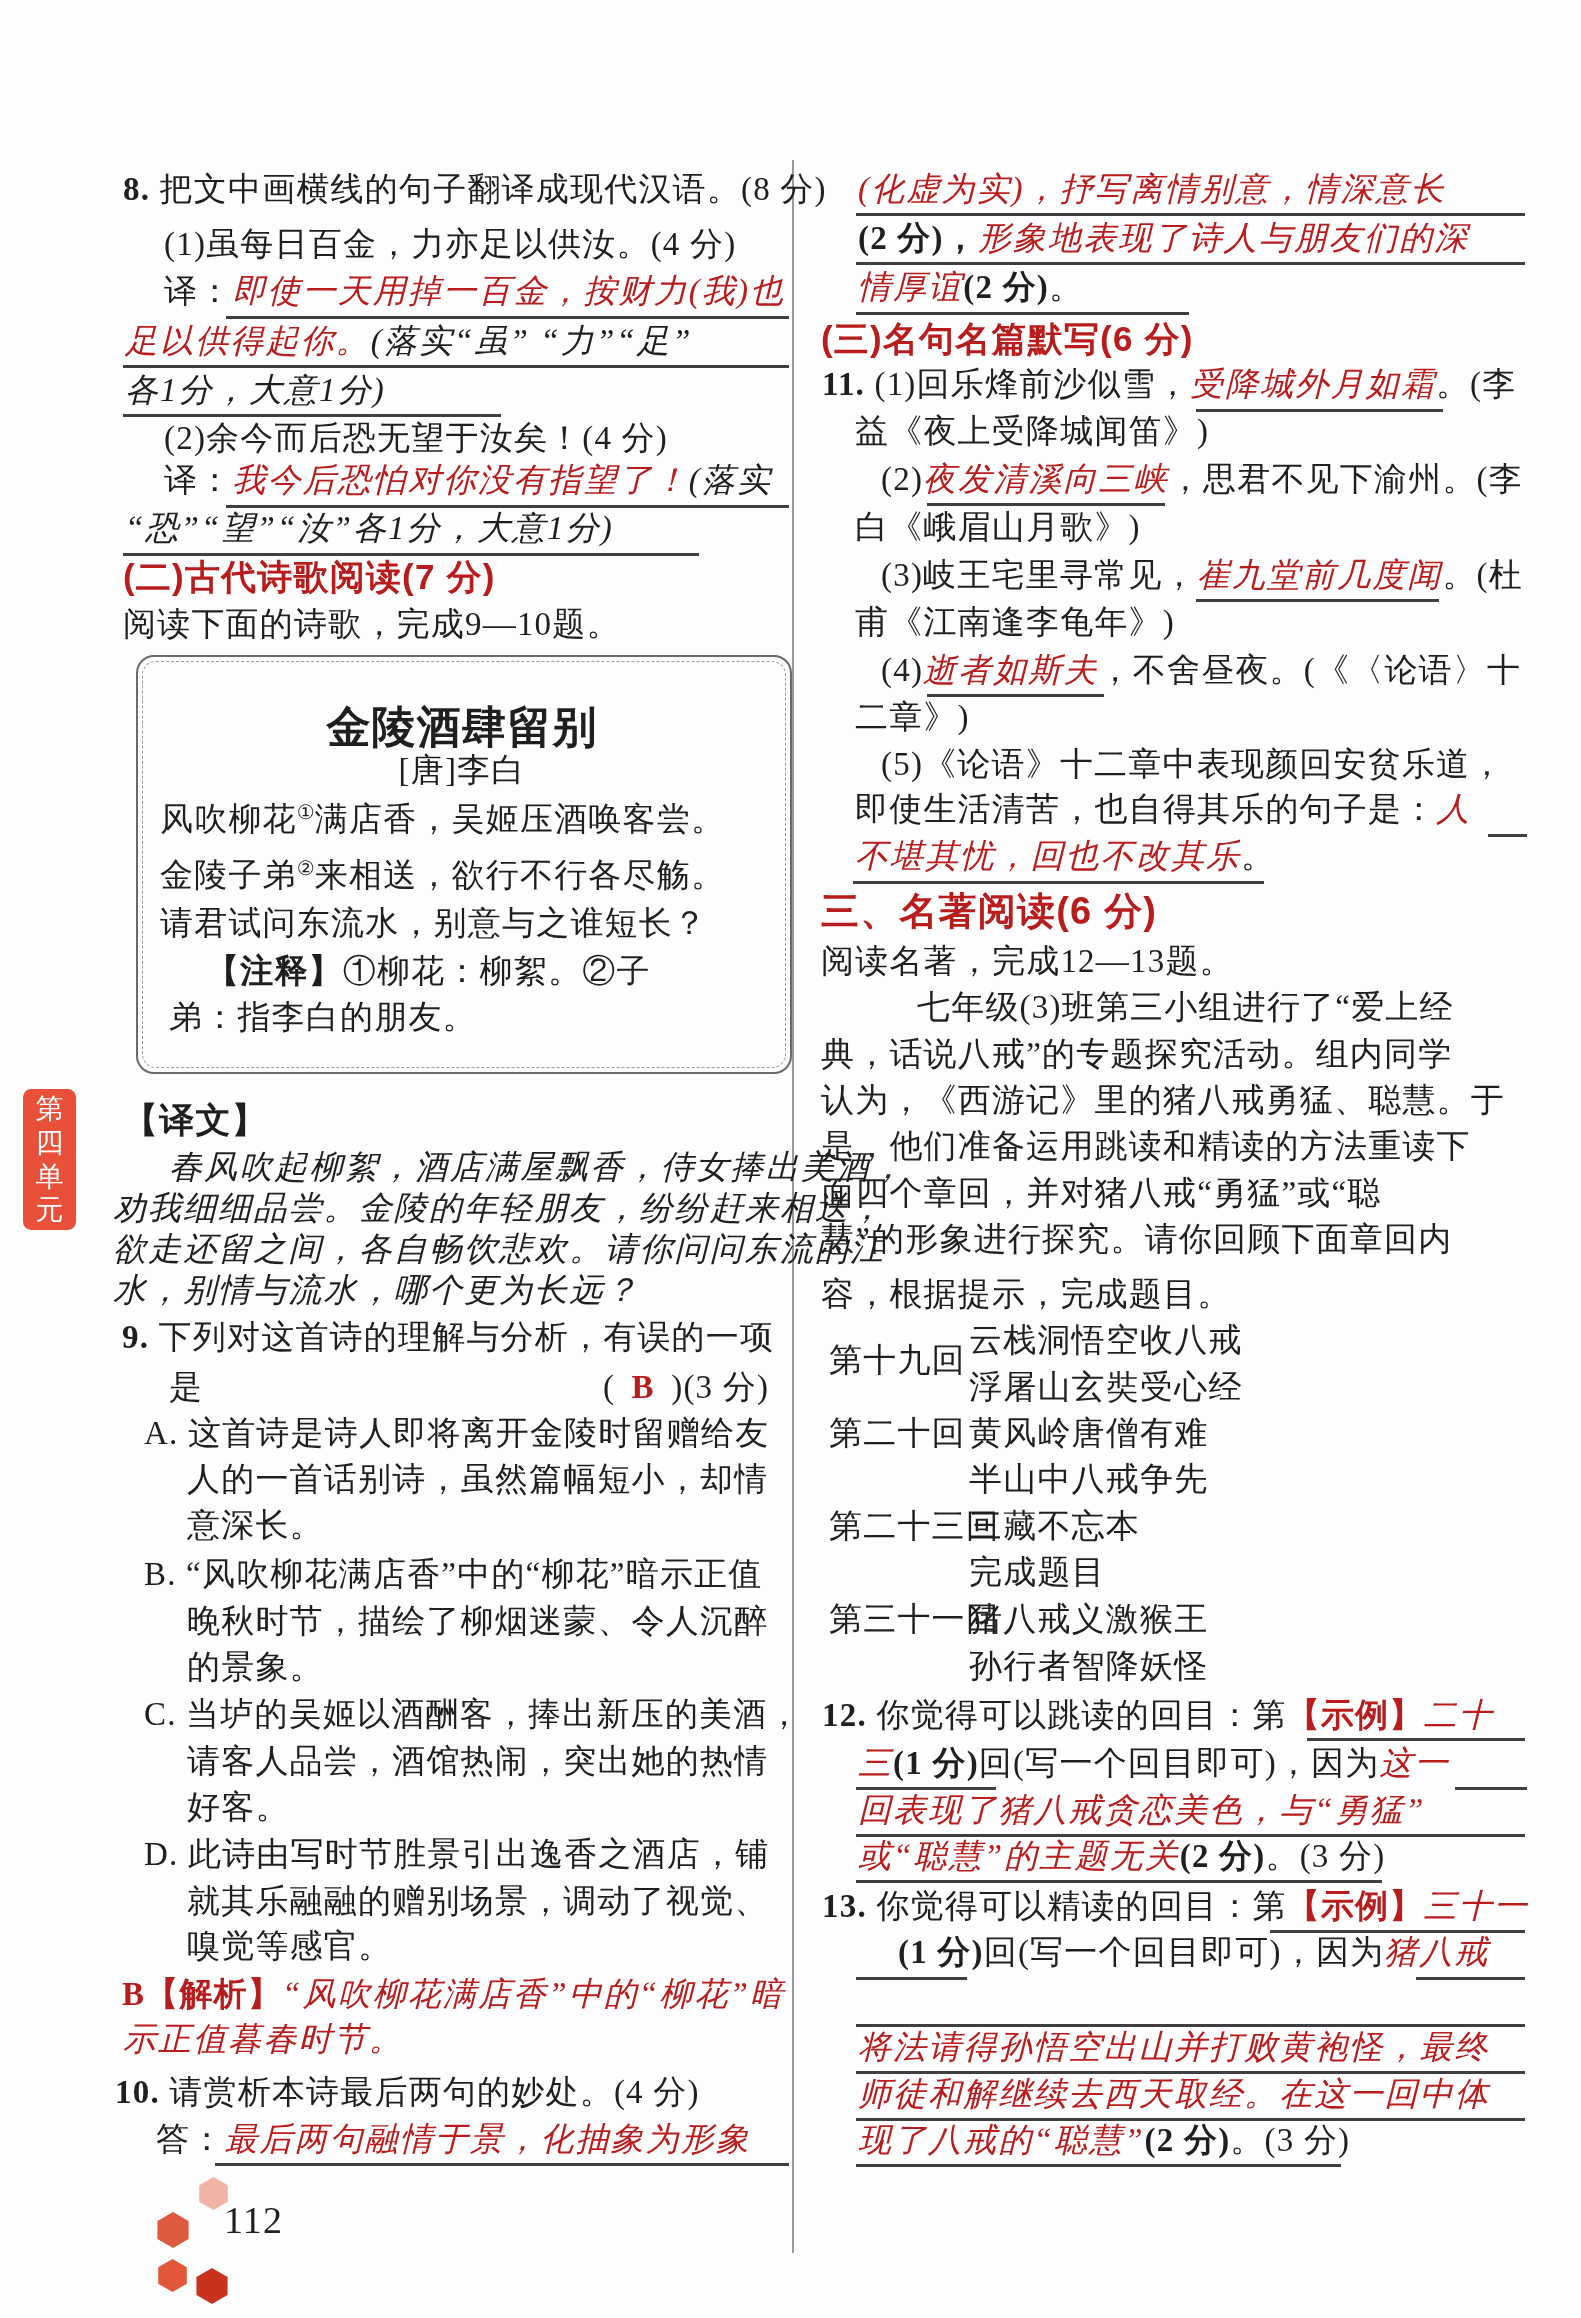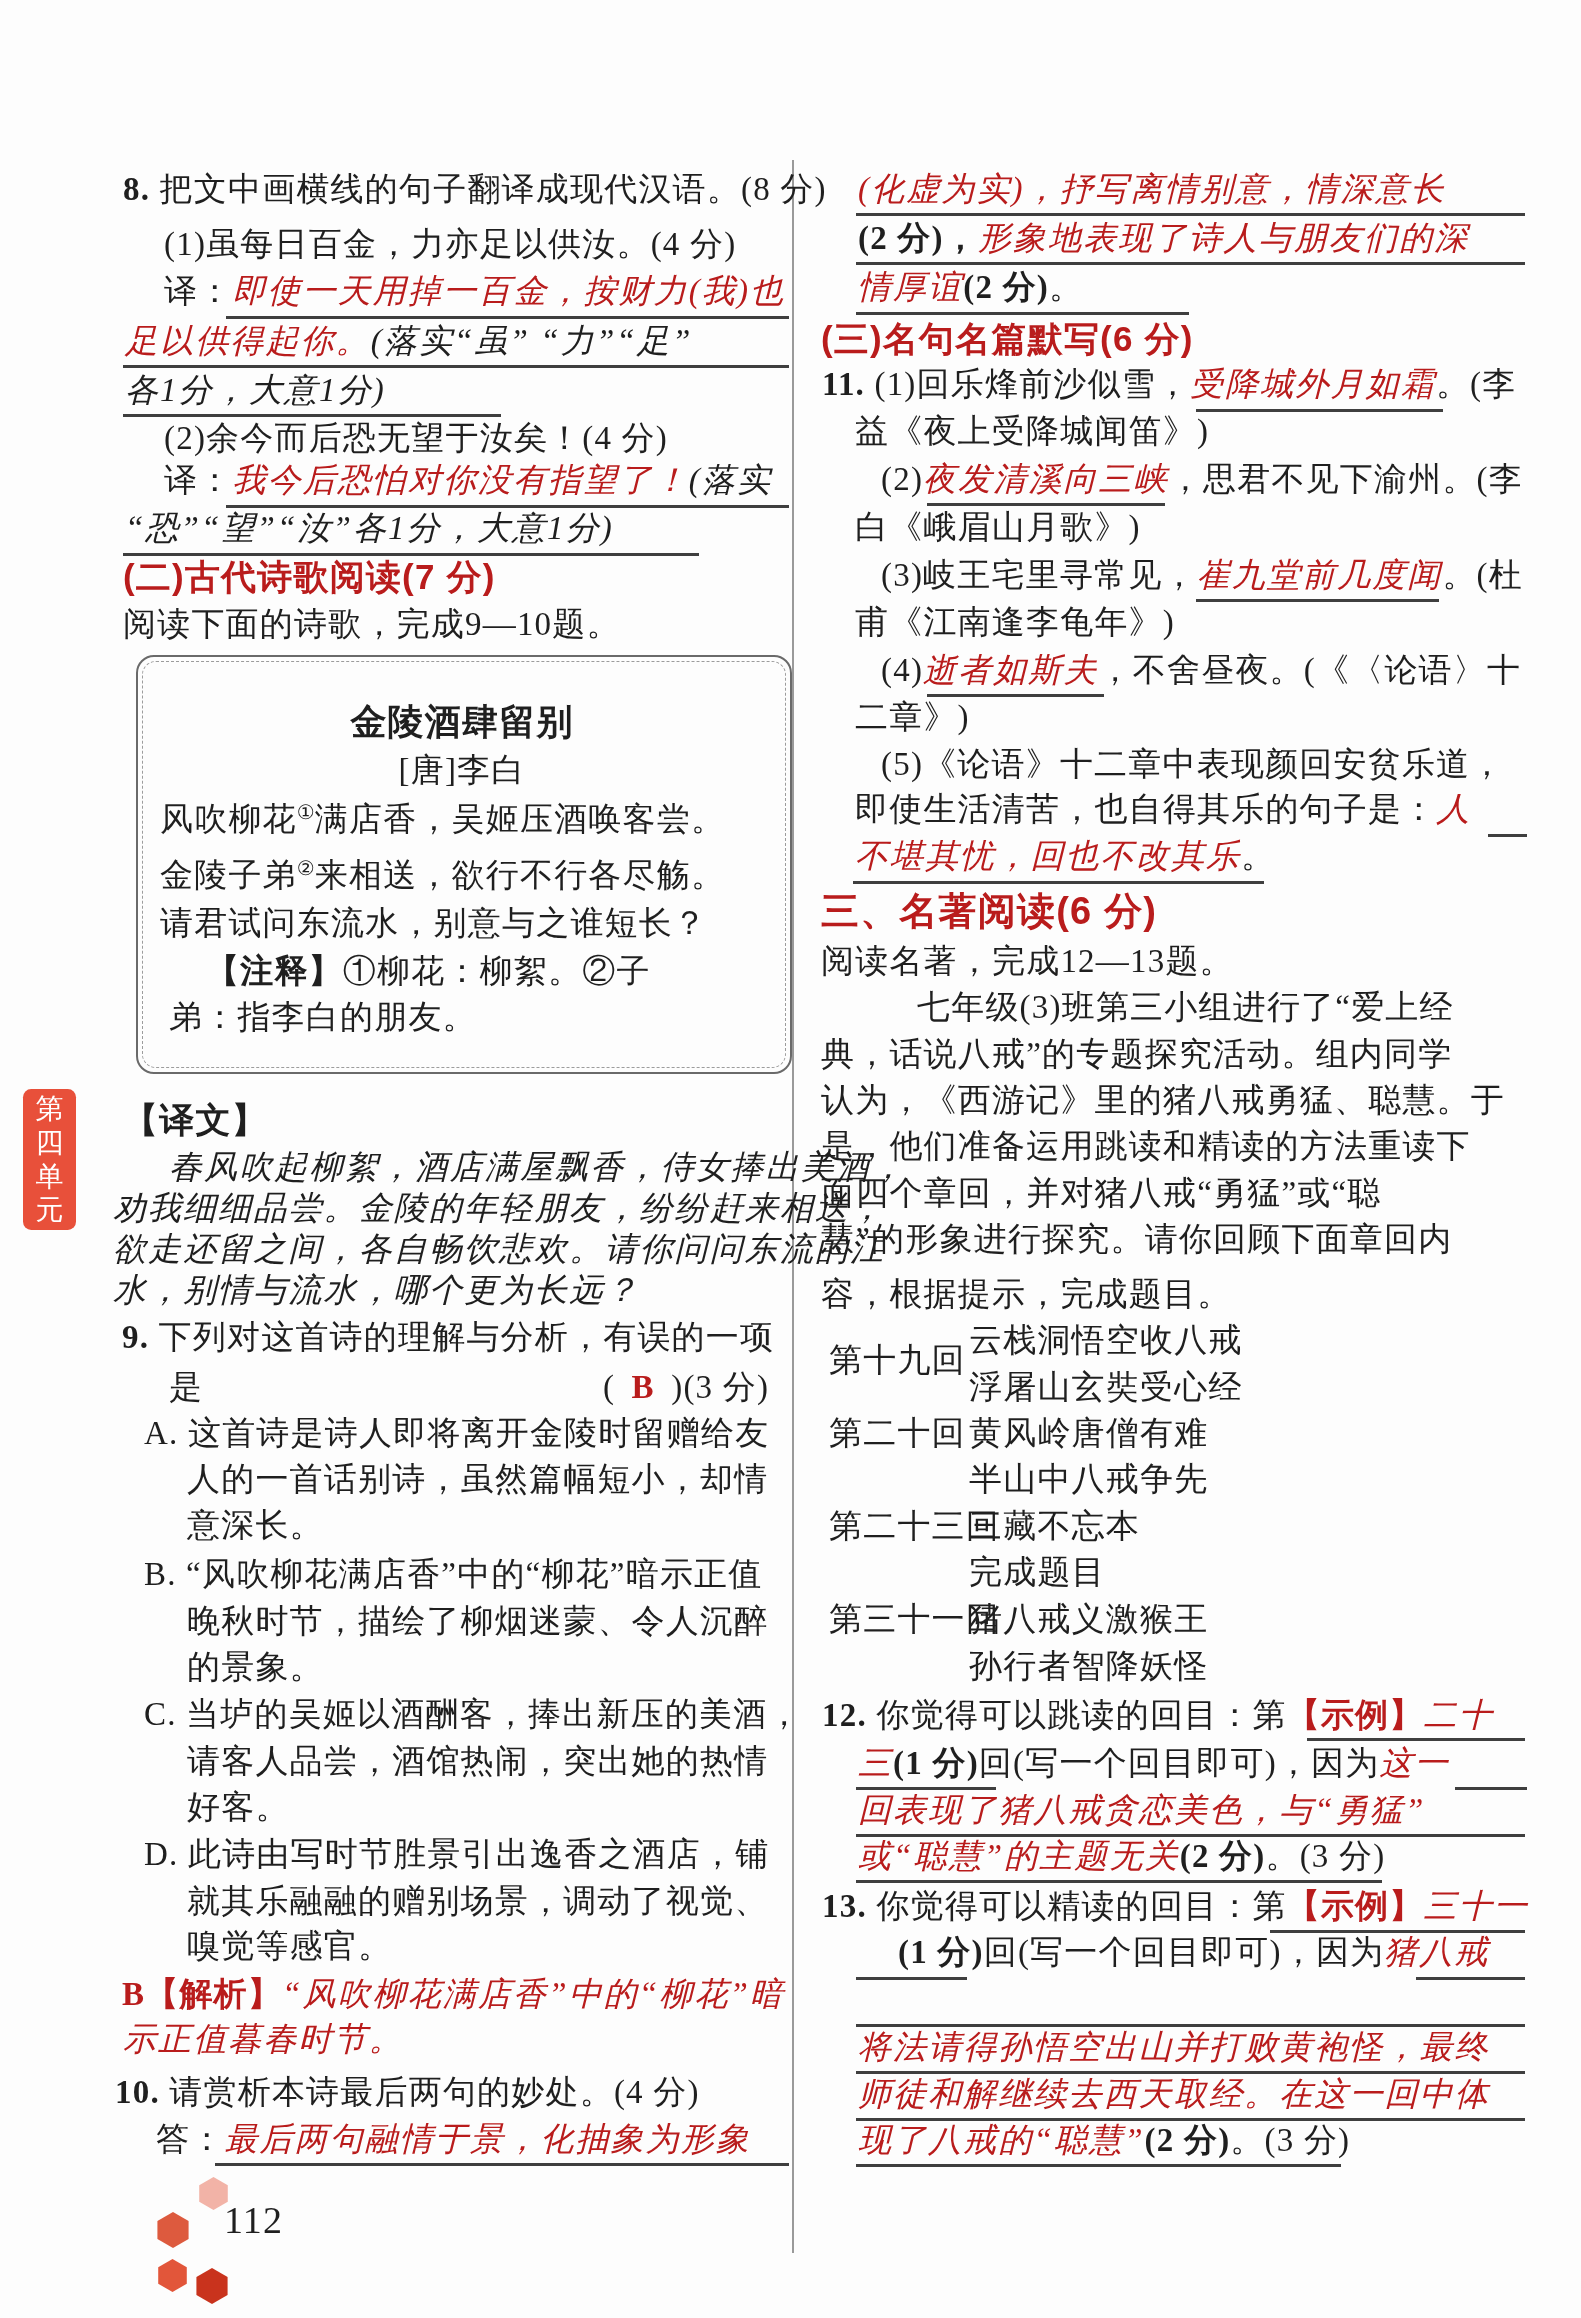--- a/index.html
+++ b/index.html
@@ -4,21 +4,21 @@
 <style>
   html,body{margin:0;padding:0;background:#ffffff;}
   .page{position:relative;width:1581px;height:2319px;background:#fdfdfd;overflow:hidden;
         font-family:"Liberation Serif","DejaVu Serif",serif;color:#1f1f1f;}
   .ln{position:absolute;font-size:33px;line-height:1.25;white-space:nowrap;letter-spacing:1.2px;}
   .b{font-weight:bold;}
   .sans{font-family:"Liberation Sans","DejaVu Sans",sans-serif;font-weight:bold;}
   .red{color:#b91c1c;}
   .hw{font-style:italic;letter-spacing:2.1px;}
   .sz42{font-size:35px;}
-  .sz44{font-size:36px;}
+  .sz44{font-size:44px;}
   .sz46{font-size:38px;}
   .rule{position:absolute;height:2.5px;background:#3f3f3f;}
   .divider{position:absolute;left:792px;top:160px;width:1.6px;height:2093px;background:#9a9a9a;}
   .poembox{position:absolute;left:136px;top:655px;width:652px;height:415px;
            border:2.5px solid #6a6a6a;border-radius:18px;}
   .poembox::after{content:"";position:absolute;left:4.1px;top:4.1px;right:4.1px;bottom:4.1px;
            border:1.6px dashed #9c9c9c;border-radius:14px;}
   .center{text-align:center;width:652px;left:136px;}
   .unit-tab{position:absolute;left:23px;top:1089px;width:53px;height:141px;background:#e8503a;
            border-radius:8.2px;display:flex;align-items:center;justify-content:center;}

